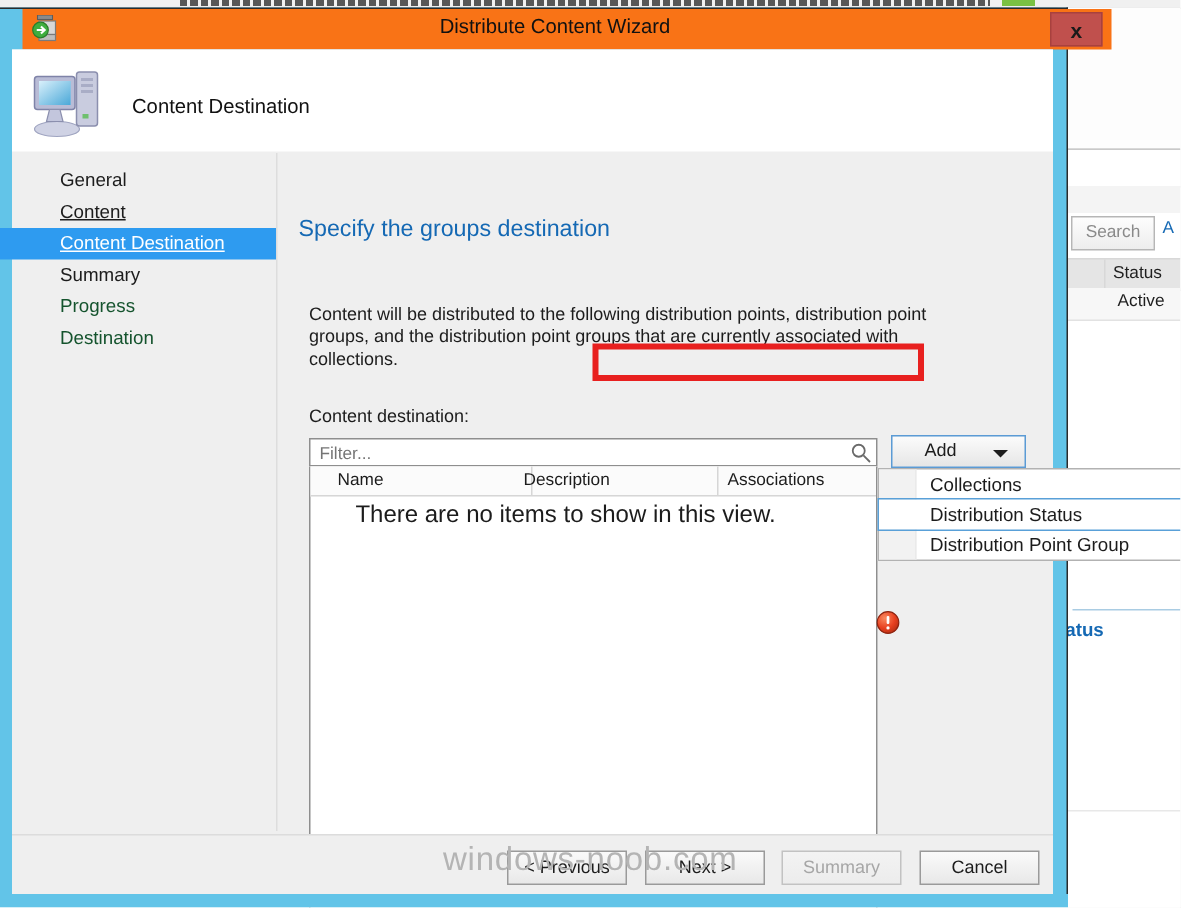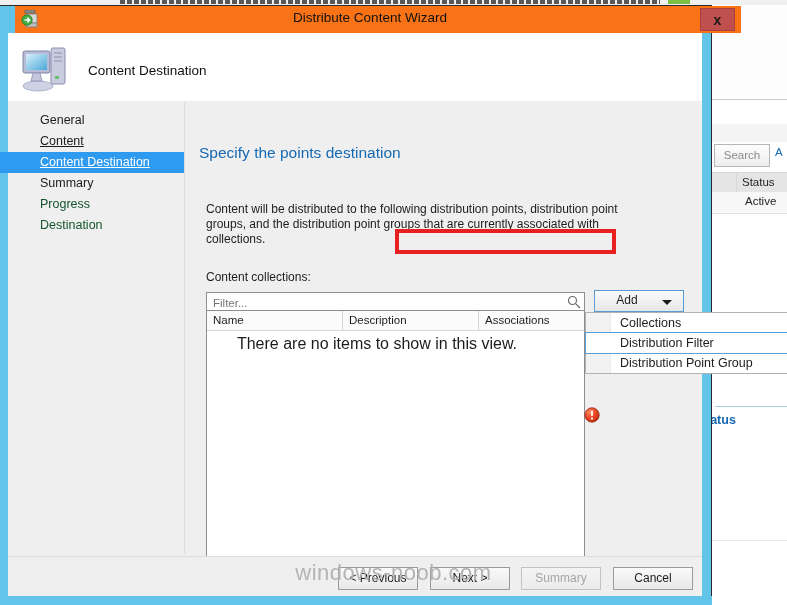--- a/index.html
+++ b/index.html
@@ -500,55 +500,55 @@
         <div class="nav-item">General</div>
         <div class="nav-item sub">Content</div>
         <div class="nav-item sub selected">Content Destination</div>
         <div class="nav-item">Summary</div>
         <div class="nav-item disabled">Progress</div>
         <div class="nav-item disabled">Destination</div>
       </div>
 
       <div class="content">
 
-        <div class="page-head">Specify the points destination</div>
+        <div class="page-head">Specify the groups destination</div>
         <div class="page-desc">Content will be distributed to the following distribution points, distribution point groups, and the distribution point groups that are currently associated with collections.</div>
-        <div class="field-label">Content collections:</div>
+        <div class="field-label">Content destination:</div>
 
         <div class="filter-box">
           <input class="filter-input" type="text" placeholder="Filter..." style="">
           <span class="filter-search-icon">
             <svg width="14" height="14" viewBox="0 0 14 14">
               <circle cx="5.5" cy="5.5" r="4" fill="none" stroke="#6a6a6a" stroke-width="1.2"></circle>
               <line x1="8.6" y1="8.6" x2="13" y2="13" stroke="#6a6a6a" stroke-width="1.2"></line>
             </svg>
           </span>
         </div>
 
         <div class="listview">
           <div class="lv-head">
-            <div class="lv-col" style="left:0px;width:136px;">Name</div>
+            <div class="lv-col" style="left:12px;width:136px;">Name</div>
             <div class="lv-col" style="left:136px;width:136px;">Description</div>
             <div class="lv-col" style="left:272px;width:105px;border-right:none;">Associations</div>
           </div>
           <div class="lv-empty">There are no items to show in this view.</div>
         </div>
 
         <div class="add-btn">
           <span class="add-btn-label">Add</span>
           <span class="add-btn-caret"></span>
         </div>
 
         <div class="menu">
           <div class="menu-gutter"></div>
           <div class="menu-item">
             <span>Collections</span>
           </div>
           <div class="menu-item hl">
-            <span>Distribution Filter</span>
+            <span>Distribution Status</span>
           </div>
           <div class="menu-item">
             <span>Distribution Point Group</span>
           </div>
         </div>
 
         <div class="err-icon">
           <svg width="16" height="16" viewBox="0 0 16 16">
             <radialGradient id="eg" cx="0.35" cy="0.3" r="0.85">
               <stop offset="0" stop-color="#f98a60"></stop>

